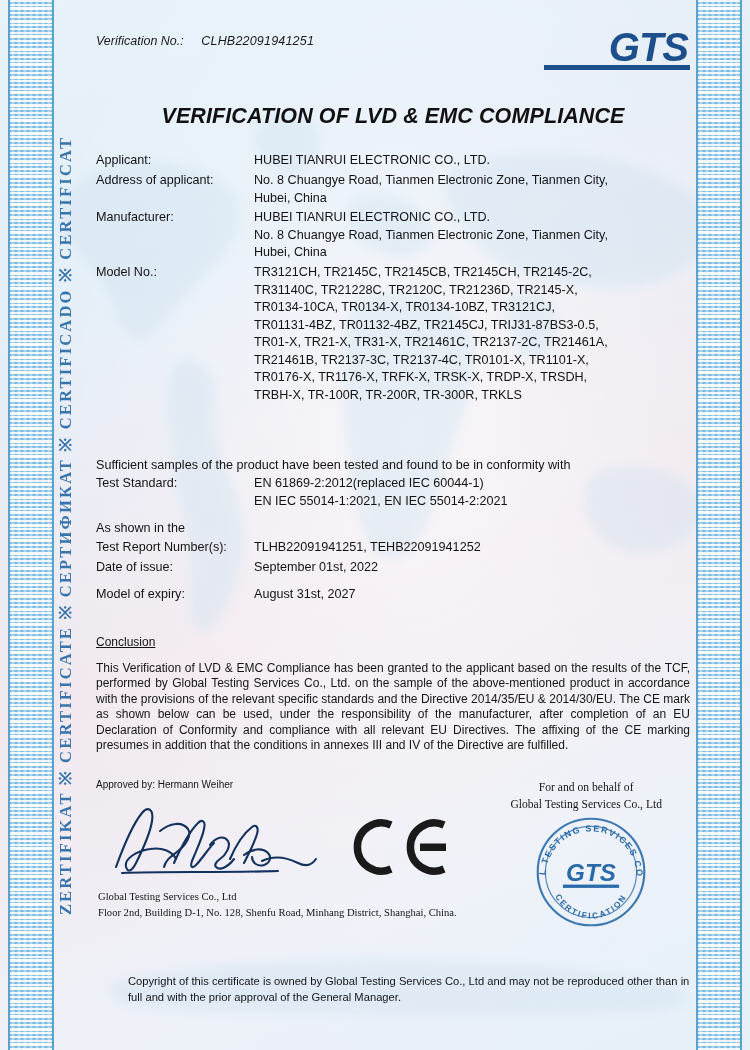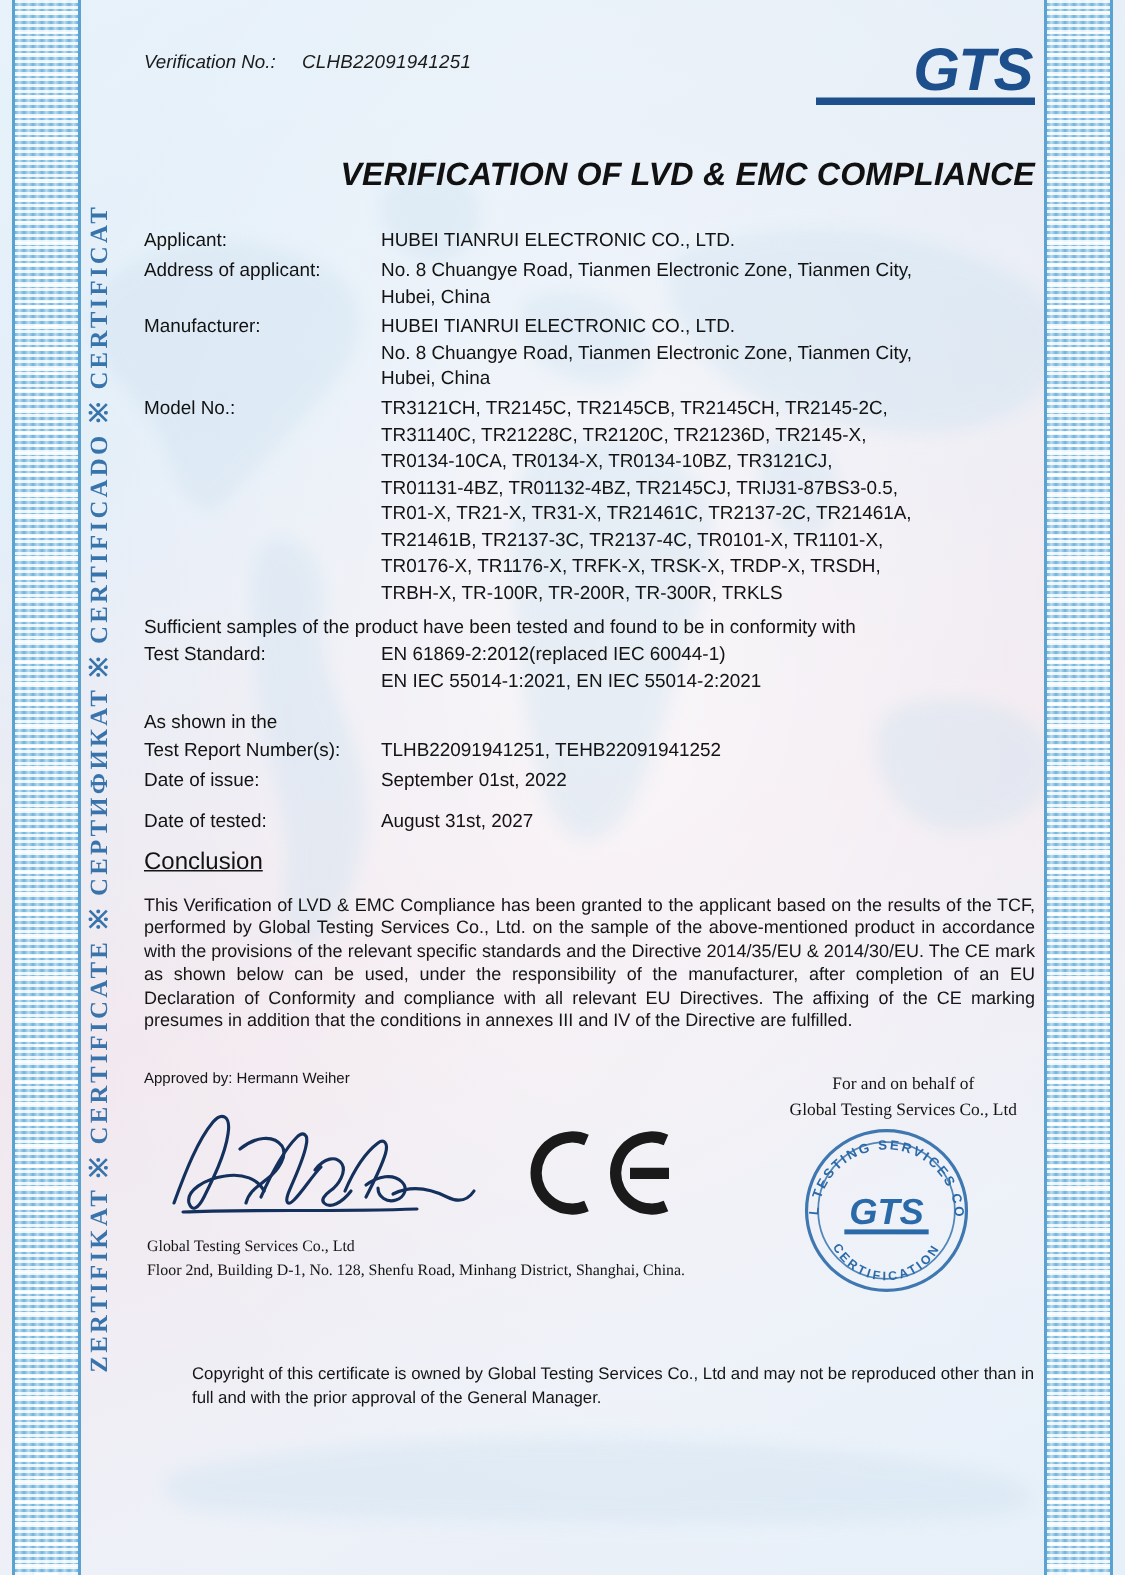--- a/index.html
+++ b/index.html
@@ -142,21 +142,21 @@
   .gts-logo .gts-bar {
     position: absolute;
     right: 0;
     bottom: 2px;
     width: 146px;
     height: 5px;
     background: #1d4f8c;
   }
 
   .doc-title {
-    text-align: right;
+    text-align: center;
     font-size: 21.5px;
     font-weight: 700;
     font-style: italic;
     color: #111;
     margin: 26px 0 22px 0;
     letter-spacing: 0.1px;
   }
 
   
   .fields { width: 100%; border-collapse: collapse; }
@@ -169,27 +169,28 @@
   }
   .fields td.lbl { width: 158px; white-space: nowrap; }
   .fields td.val { padding-left: 0; }
   .spacer-row td { height: 7px; padding: 0; }
 
   .fullrow {
     font-size: 12.6px;
     color: #131313;
     line-height: 17.5px;
     padding-top: 4px;
+    margin-top: 47px;
   }
 
   .conclusion-head {
-    font-size: 16px;
+    font-size: 12px;
     color: #131313;
     text-decoration: underline;
-    margin-top: 8px;
+    margin-top: 30px;
     margin-bottom: 8px;
     display: inline-block;
   }
 
   .para {
     font-size: 12px;
     line-height: 15.4px;
     color: #151515;
     text-align: justify;
     margin-top: 4px;
@@ -201,21 +202,21 @@
     position: relative;
     height: 188px;
   }
   .approved {
     font-family: Liberation Sans, sans-serif;
     font-size: 10px;
     color: #141414;
   }
   .behalf {
     position: absolute;
-    right: 12px;
+    right: 28px;
     top: 0;
     text-align: center;
     font-family: "Liberation Serif", serif;
     font-size: 11.6px;
     color: #141414;
     line-height: 17px;
   }
 
   .sig-script {
     position: absolute;
@@ -383,21 +384,21 @@
         <td class="val">TLHB22091941251, TEHB22091941252</td>
       </tr>
       <tr>
         <td class="lbl">Date of issue:</td>
         <td class="val">September 01st, 2022</td>
       </tr>
       <tr class="spacer-row">
             <td colspan="2"></td>
           </tr>
       <tr>
-        <td class="lbl">Date of tested:</td>
+        <td class="lbl">Model of expiry:</td>
         <td class="val">August 31st, 2027</td>
       </tr>
     </tbody>
       </table>
 
     <div class="conclusion-head">Conclusion</div>
     <div class="para">This Verification of LVD &amp; EMC Compliance has been granted to the applicant based on the results of the TCF, performed by Global Testing Services Co., Ltd. on the sample of the above-mentioned product in accordance with the provisions of the relevant specific standards and the Directive 2014/35/EU &amp; 2014/30/EU. The CE mark as shown below can be used, under the responsibility of the manufacturer, after completion of an EU Declaration of Conformity and compliance with all relevant EU Directives. The affixing of the CE marking presumes in addition that the conditions in annexes III and IV of the Directive are fulfilled.</div>
 
     <div class="sign-zone">
       <div class="approved">Approved by: Hermann Weiher</div>

